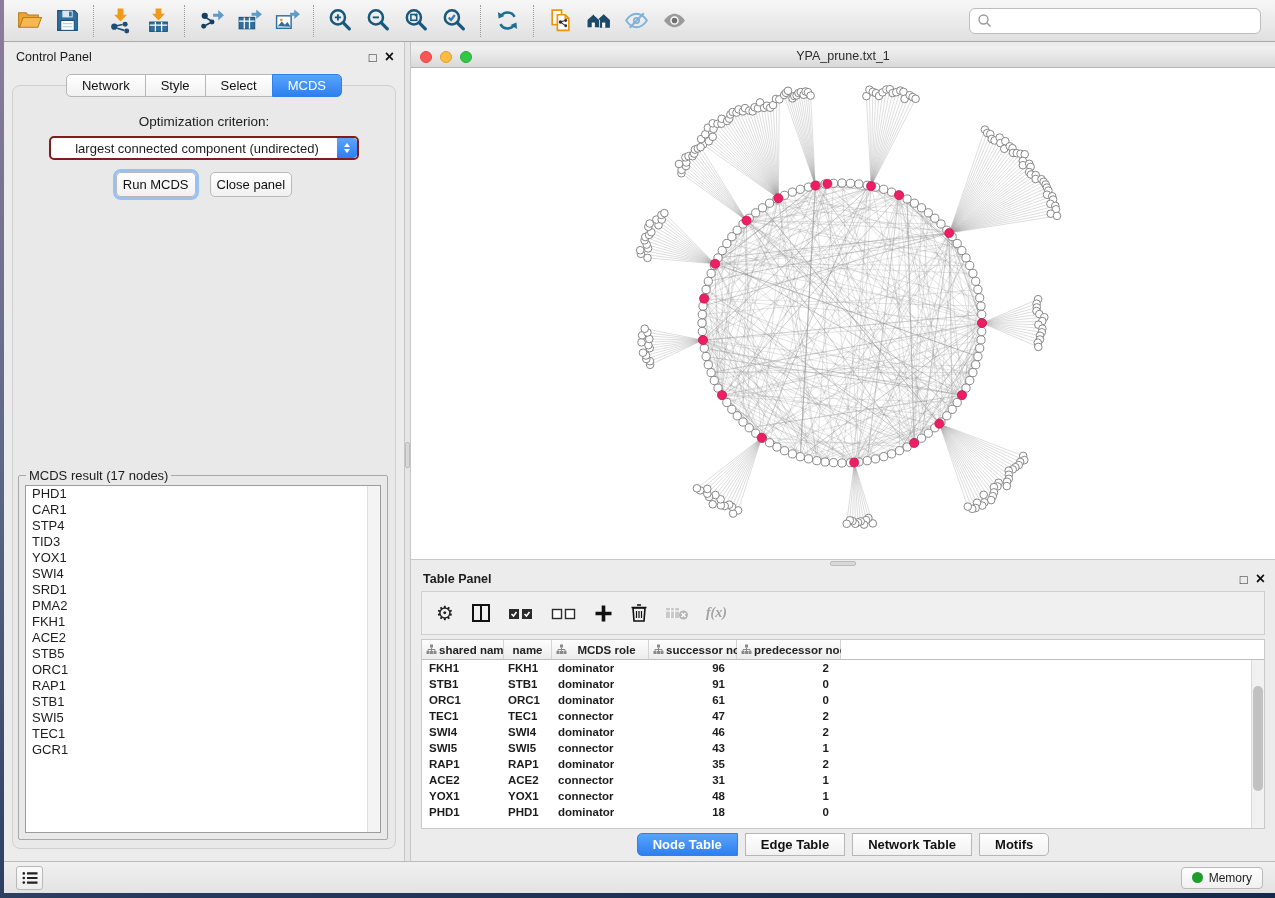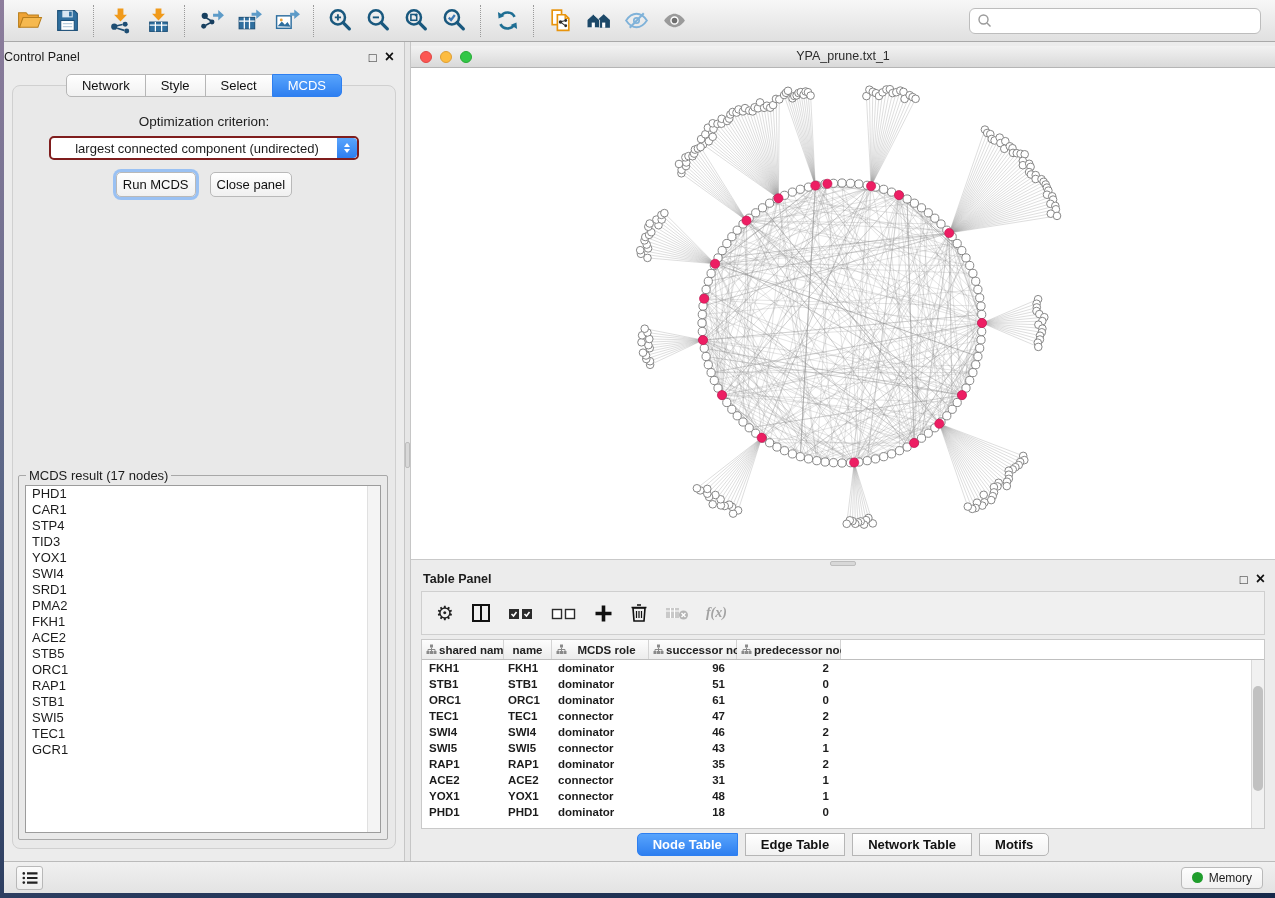--- a/index.html
+++ b/index.html
@@ -18,21 +18,21 @@
   .tb-btn { width:38px; height:36px; display:flex; align-items:center; justify-content:center; border-radius:4px; }
   .tb-btn svg { width:27px; height:27px; }
   .tb-sep { width:1px; height:32px; border-left:1px dotted #9a9a9a; margin:0 7px; }
   .search-box { margin-left:auto; margin-right:8px; width:292px; height:26px; background:#fff;
     border:1px solid #bdbdbd; border-radius:6px; display:flex; align-items:center; padding:0 7px; }
   .search-box input { border:none; outline:none; flex:1; font-size:12px; background:transparent; }
 
   
   .control-panel { position:absolute; left:0; top:42px; width:400px; bottom:32px; background:#ececec; }
   .panel-titlebar { position:absolute; top:4px; left:0; right:0; height:22px; display:flex; align-items:center; }
-  .panel-titlebar .pt-label { font-size:12.5px; color:#1a1a1a; }
+  .panel-titlebar .pt-label { font-size:12.5px; margin-left:12px; color:#1a1a1a; }
   .pt-icons { margin-left:auto; margin-right:10px; display:flex; gap:8px; align-items:center; }
   .float-glyph::before { content:"□"; font-size:13px; color:#222; font-weight:700; }
   .close-glyph::before { content:"×"; font-size:16px; color:#111; font-weight:700; line-height:12px; }
 
   .seg-bar { position:absolute; top:32px; left:0; right:0; display:flex; justify-content:center; z-index:3; }
   .seg-btn { font-size:13px; padding:3px 15px; background:linear-gradient(#ffffff,#f1f1f1);
     border:1px solid #b6b6b6; margin-left:-1px; color:#111; }
   .seg-btn:first-child { border-radius:5px 0 0 5px; margin-left:0; }
   .seg-btn:last-child { border-radius:0 5px 5px 0; }
   .seg-selected { background:linear-gradient(#58a4fc,#2e7ff0); color:#fff; border-color:#2e7ff0; }
@@ -748,21 +748,21 @@
               <div class="td col0">FKH1</div>
               <div class="td col1">FKH1</div>
               <div class="td col2">dominator</div>
               <div class="td col3">96</div>
               <div class="td col4">2</div>
             </div>
             <div class="tr">
               <div class="td col0">STB1</div>
               <div class="td col1">STB1</div>
               <div class="td col2">dominator</div>
-              <div class="td col3">51</div>
+              <div class="td col3">91</div>
               <div class="td col4">0</div>
             </div>
             <div class="tr">
               <div class="td col0">ORC1</div>
               <div class="td col1">ORC1</div>
               <div class="td col2">dominator</div>
               <div class="td col3">61</div>
               <div class="td col4">0</div>
             </div>
             <div class="tr">

